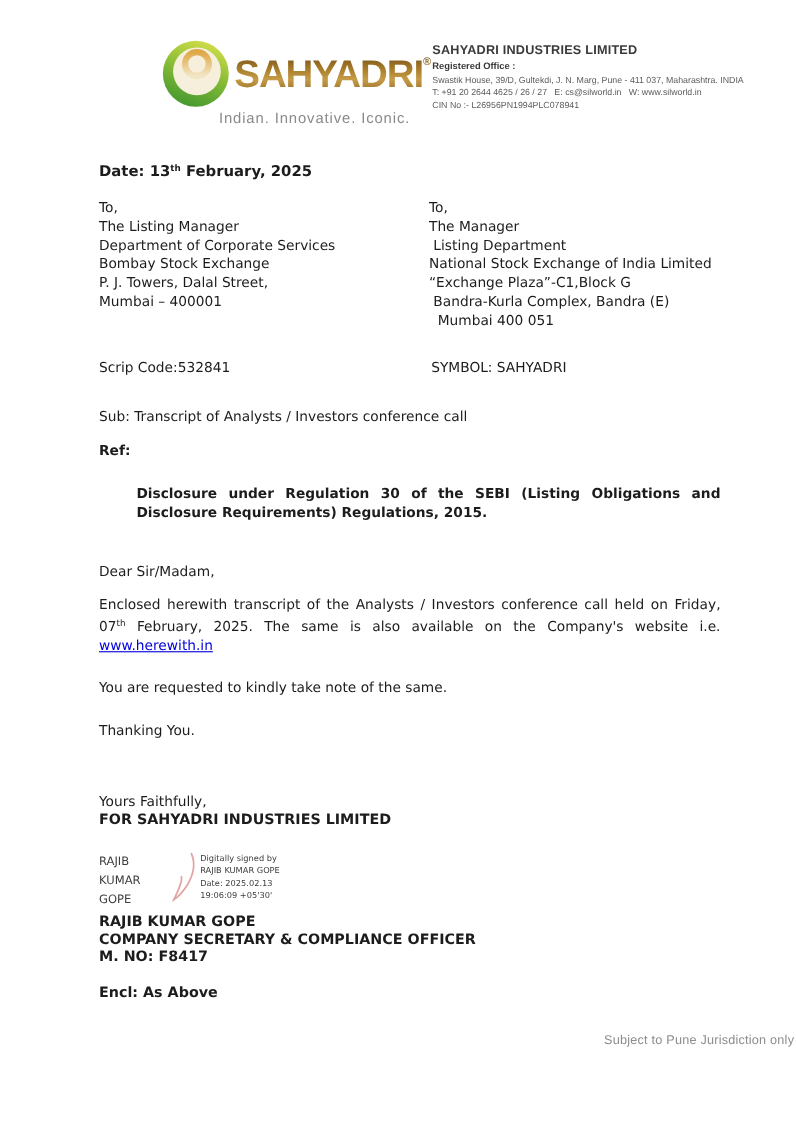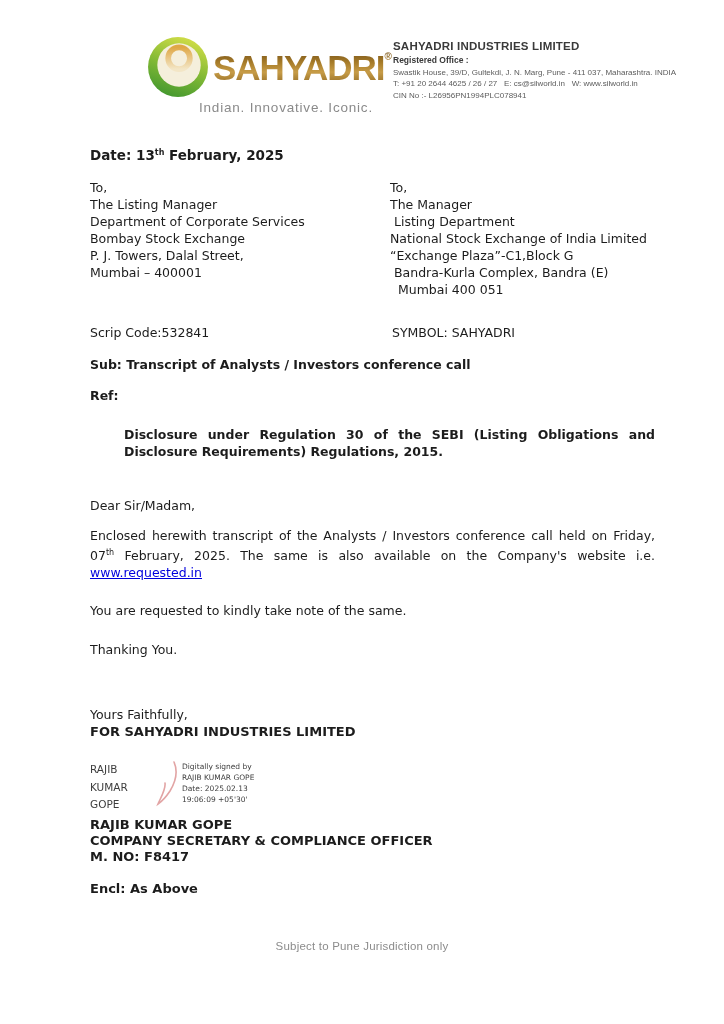--- a/index.html
+++ b/index.html
@@ -55,21 +55,21 @@
 
   .date-line { font-size: 13.5px; font-weight: bold; }
 
   .addresses { display: flex; margin-top: 15px; }
   .addr-left { width: 300px; flex: 0 0 auto; }
   .addr-line { white-space: pre; }
 
   .codes-row { position: relative; margin-top: 26px; height: 17px; }
   .symbol { position: absolute; left: 302px; top: 0; }
 
-  .subject-line { margin-top: 15px; font-weight: bold; }
+  .subject-line { margin-top: 28px; font-weight: normal; }
 
   .ref-row { margin-top: 14px; display: flex; font-weight: bold; }
   .ref-label { width: 34px; flex: 0 0 auto; }
   .ref-text { flex: 1; text-align: justify; margin-top: 39px; }
 
   .salutation { margin-top: 37px; }
   .body-para { margin-top: 13px; text-align: justify; }
   .body-link { color: #0000dd; text-decoration: underline; }
   .note-line { margin-top: 21px; }
   .thanks-line { margin-top: 22px; }
@@ -81,21 +81,21 @@
   .sig-names { width: 62px; flex: 0 0 auto; font-size: 10.5px; line-height: 17.5px; color: #3d3d3d; padding-top: 2px; }
   .sig-squiggle { width: 30px; height: 48px; flex: 0 0 auto; }
   .sig-digital { font-size: 7.5px; line-height: 11px; color: #3d3d3d; padding-top: 2px; }
 
   .signer-block { margin-top: 3px; font-weight: bold; font-size: 13px; line-height: 16px; }
   .encl-line { margin-top: 15px; font-weight: bold; font-size: 13px; }
 
   
   .footer {
     position: absolute; left: 0; top: 940px; width: 100%;
-    text-align: center;
+    text-align: right;
     font-family: "Liberation Sans", sans-serif;
     font-size: 11.5px; color: #8c8c8c; letter-spacing: 0.2px;
   }
 </style>
 </head>
 <body>
 
 <div class="page">
 
   <div class="header">
@@ -164,21 +164,21 @@
 
     <div class="subject-line">Sub: Transcript of Analysts / Investors conference call</div>
 
     <div class="ref-row">
       <span class="ref-label">Ref:</span>
       <span class="ref-text">Disclosure under Regulation 30 of the SEBI (Listing Obligations and Disclosure Requirements) Regulations, 2015.</span>
     </div>
 
     <div class="salutation">Dear Sir/Madam,</div>
 
-    <div class="body-para"><span>Enclosed herewith transcript of the Analysts / Investors conference call held on Friday, 07</span><sup>th</sup><span> February, 2025. The same is also available on the Company's website i.e. </span><a class="body-link" href="#">www.requested.in</a></div>
+    <div class="body-para"><span>Enclosed herewith transcript of the Analysts / Investors conference call held on Friday, 07</span><sup>th</sup><span> February, 2025. The same is also available on the Company's website i.e. </span><a class="body-link" href="#">www.herewith.in</a></div>
 
     <div class="note-line">You are requested to kindly take note of the same.</div>
 
     <div class="thanks-line">Thanking You.</div>
 
     <div class="closing-line">Yours Faithfully,</div>
     <div class="for-company">FOR SAHYADRI INDUSTRIES LIMITED</div>
 
     <div class="sig-stamp">
       <div class="sig-names">

